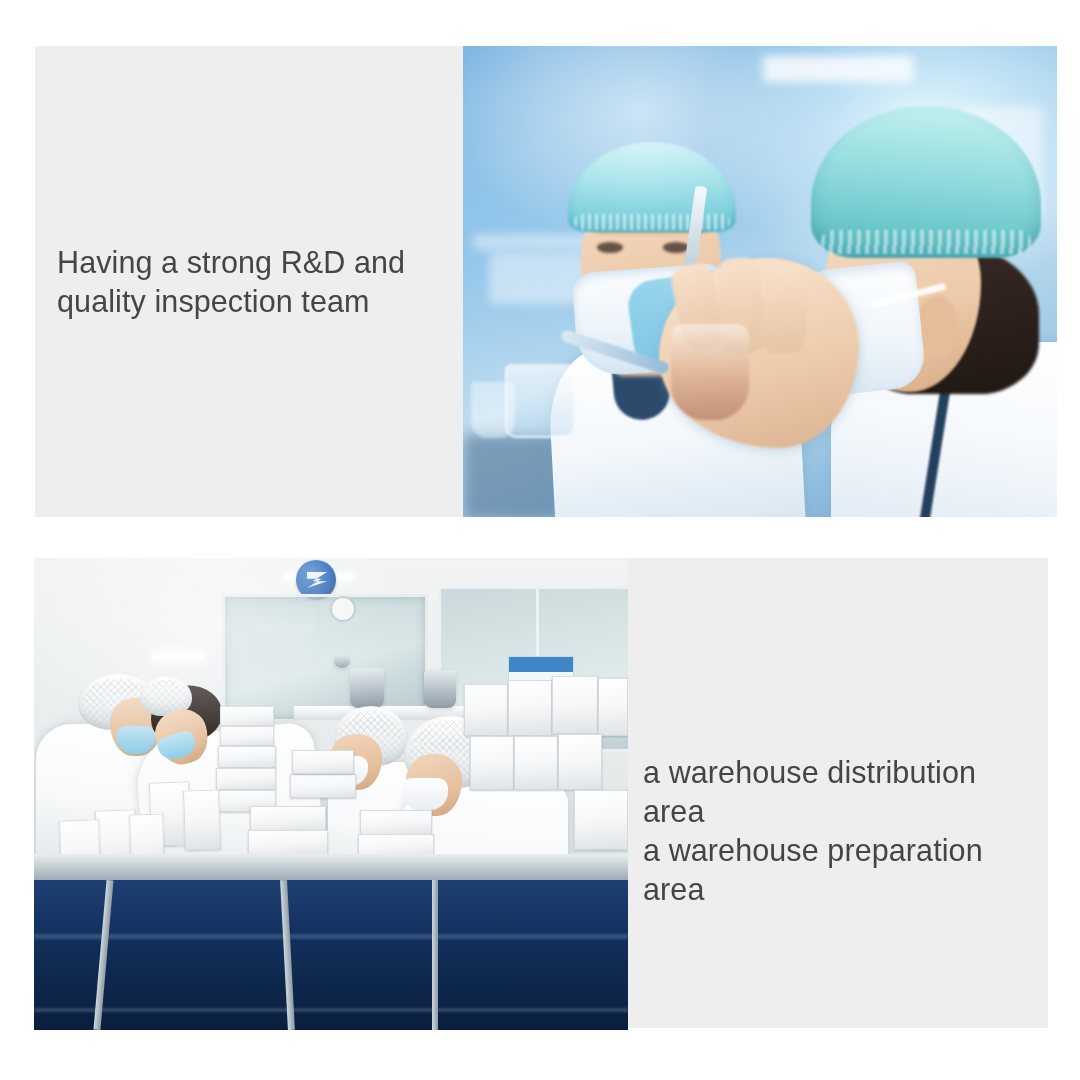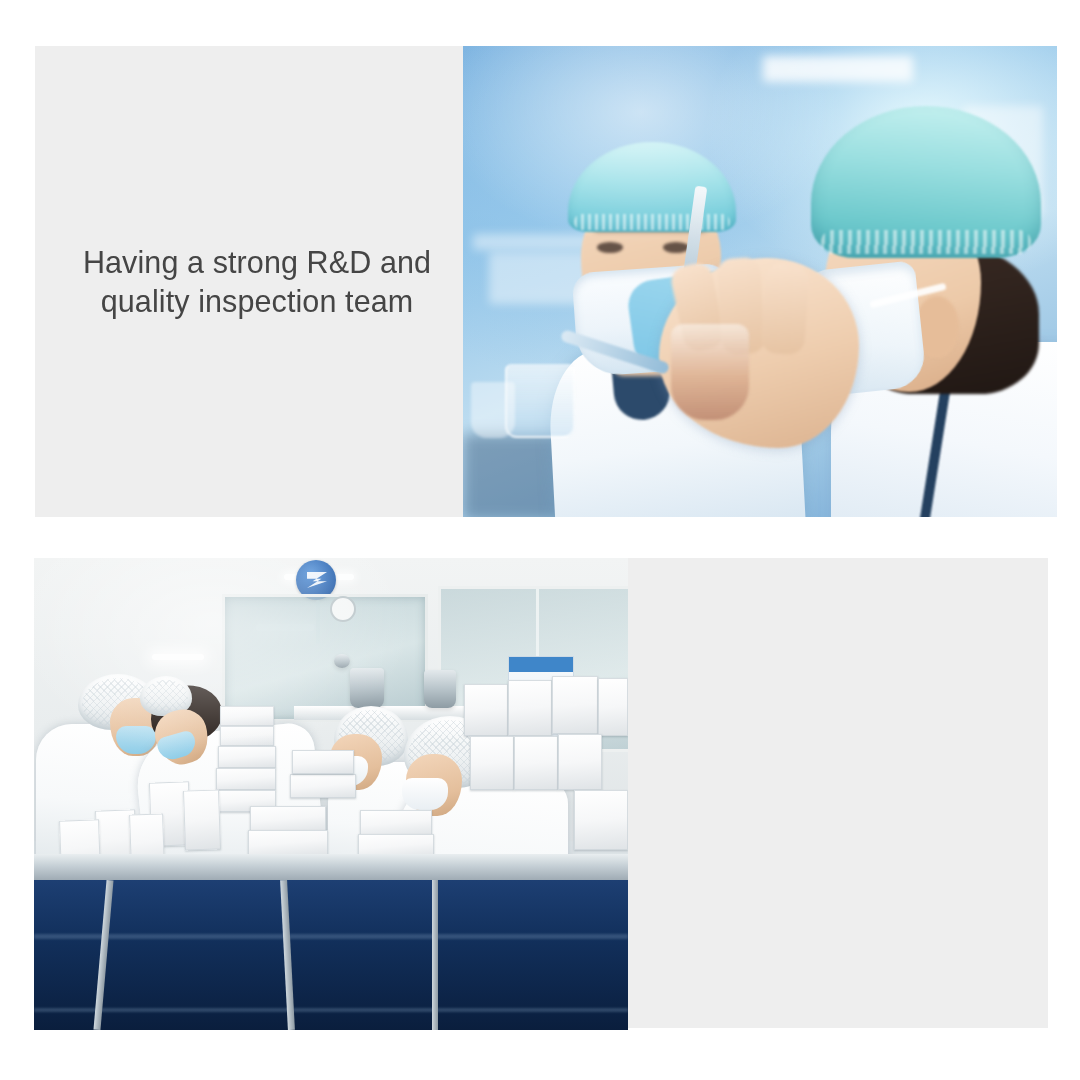--- a/index.html
+++ b/index.html
@@ -33,21 +33,21 @@
   
   .caption {
     position: absolute;
     color: #454545;
     font-size: 30.5px;
     line-height: 39px;
     font-weight: 400;
     letter-spacing: 0.1px;
     white-space: pre-line;
   }
-  #caption-top    { left: 57px;  top: 243px; width: 400px; text-align: center; }
+  #caption-top    { left: 57px;  top: 243px; width: 400px; }
   #caption-bottom { left: 643px; top: 753px; width: 402px; }
 
   
   .photo {
     position: absolute;
     overflow: hidden;
   }
   #photo-lab       { left: 463px; top: 46px;  width: 594px; height: 471px; }
   #photo-warehouse { left: 34px;  top: 558px; width: 594px; height: 472px; }
 
@@ -577,14 +577,16 @@
         <div class="wh-floor-beam" style="left:0px;   top:128px; width:100%; height:4px;"></div>
         <div class="wh-table-leg" style="left:66px;  top:0px;   width:7px;  height:150px; transform:rotate(5deg);"></div>
         <div class="wh-table-leg" style="left:250px; top:0px;   width:7px;  height:150px; transform:rotate(-3deg);"></div>
         <div class="wh-table-leg" style="left:398px; top:0px;   width:6px;  height:150px;"></div>
       </div>
 
       <div class="wh-glare"></div>
     </div>
   </div>
 
+  <div class="caption" id="caption-bottom">a warehouse distribution area
+a warehouse preparation area</div>
 
 </div>
 
 </body></html>

